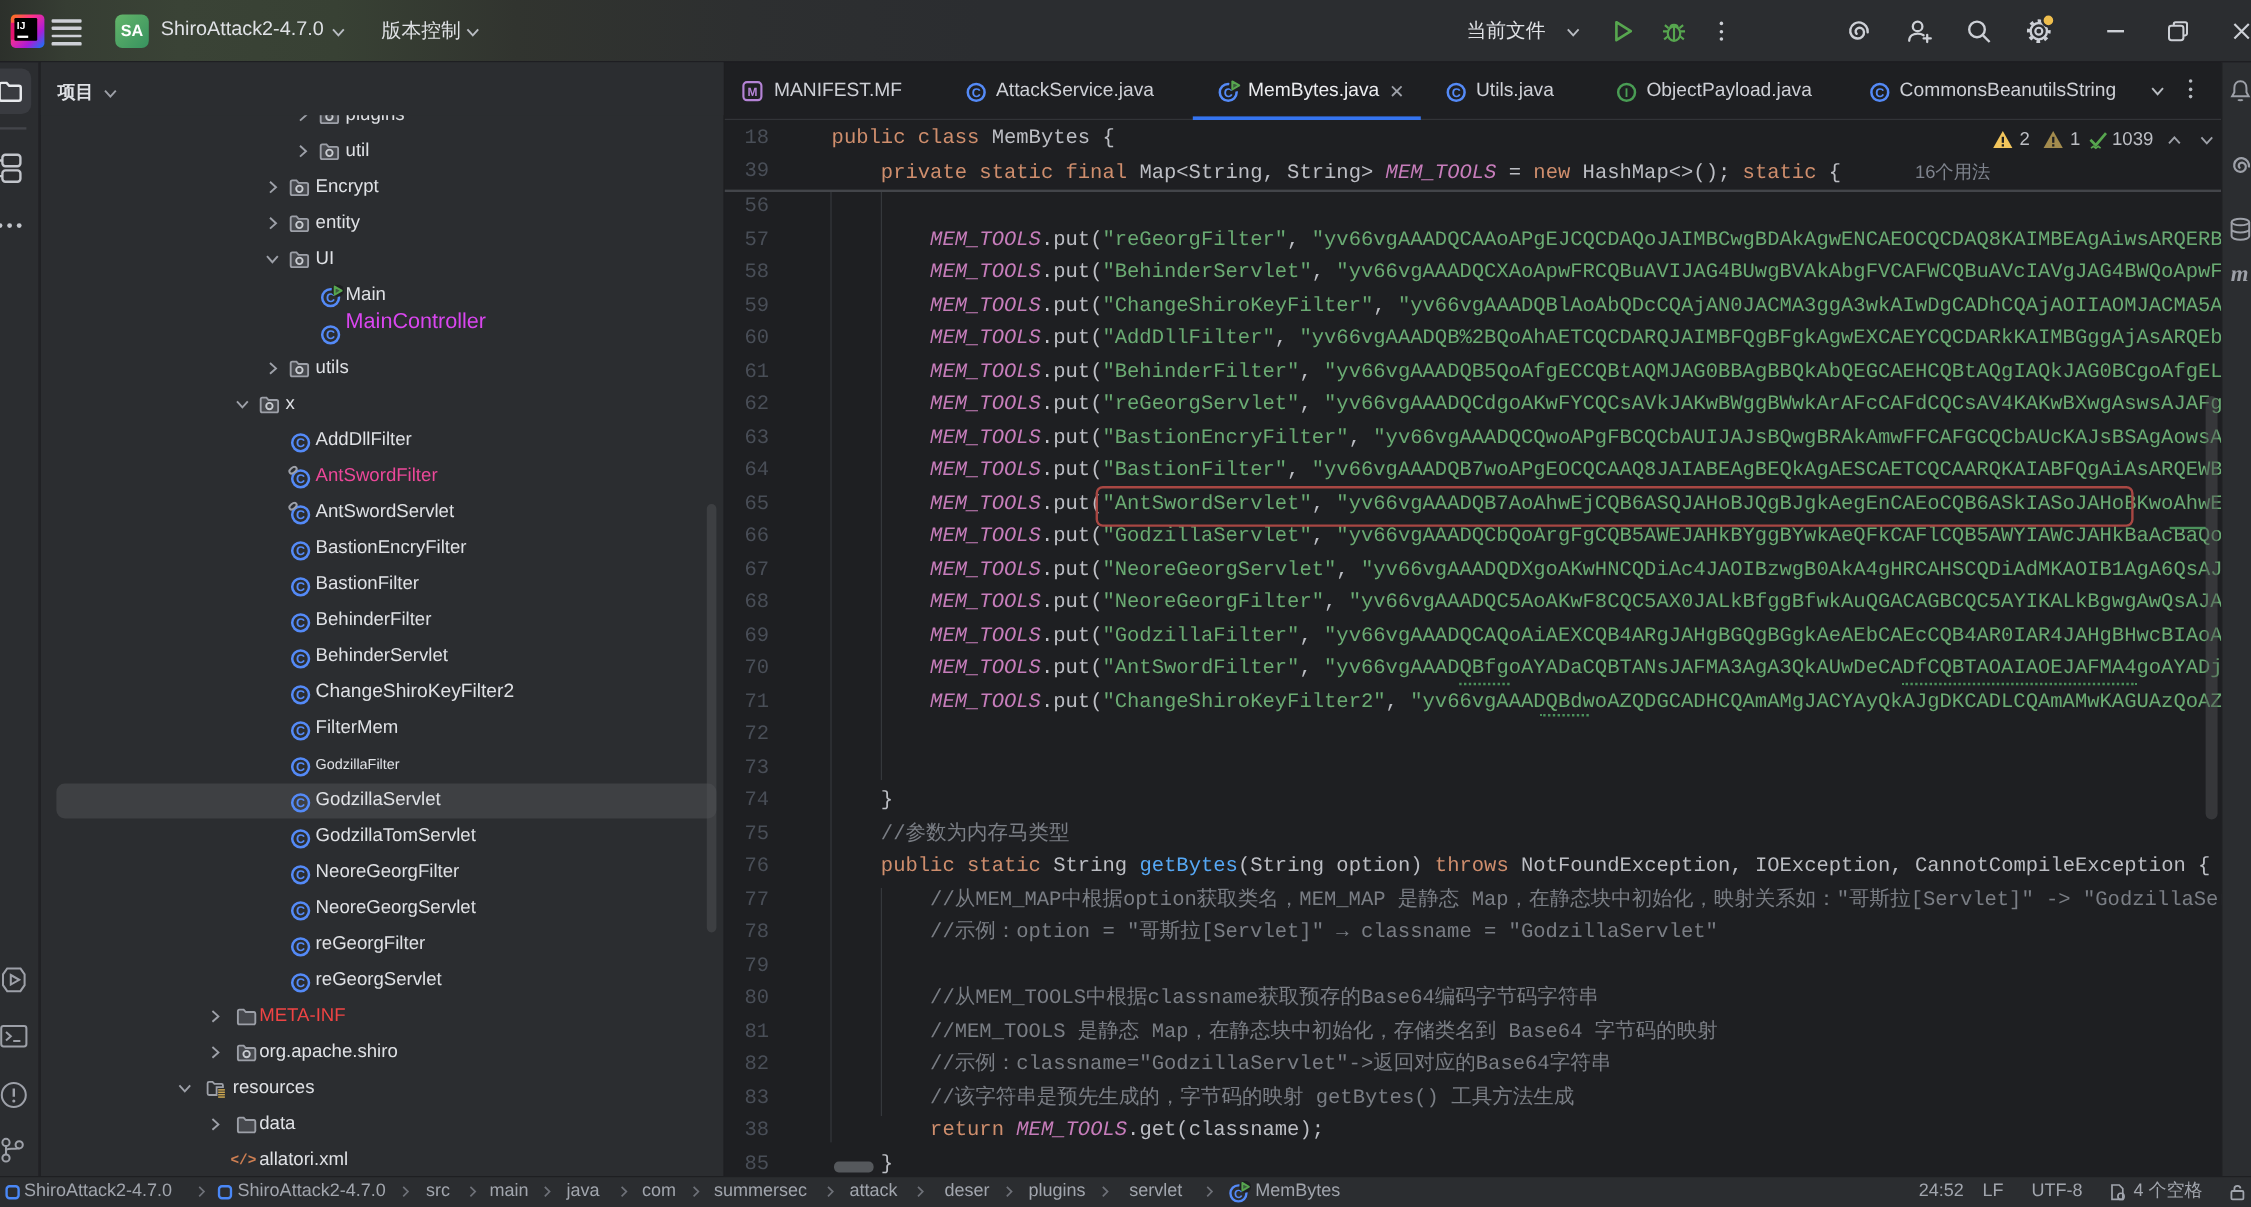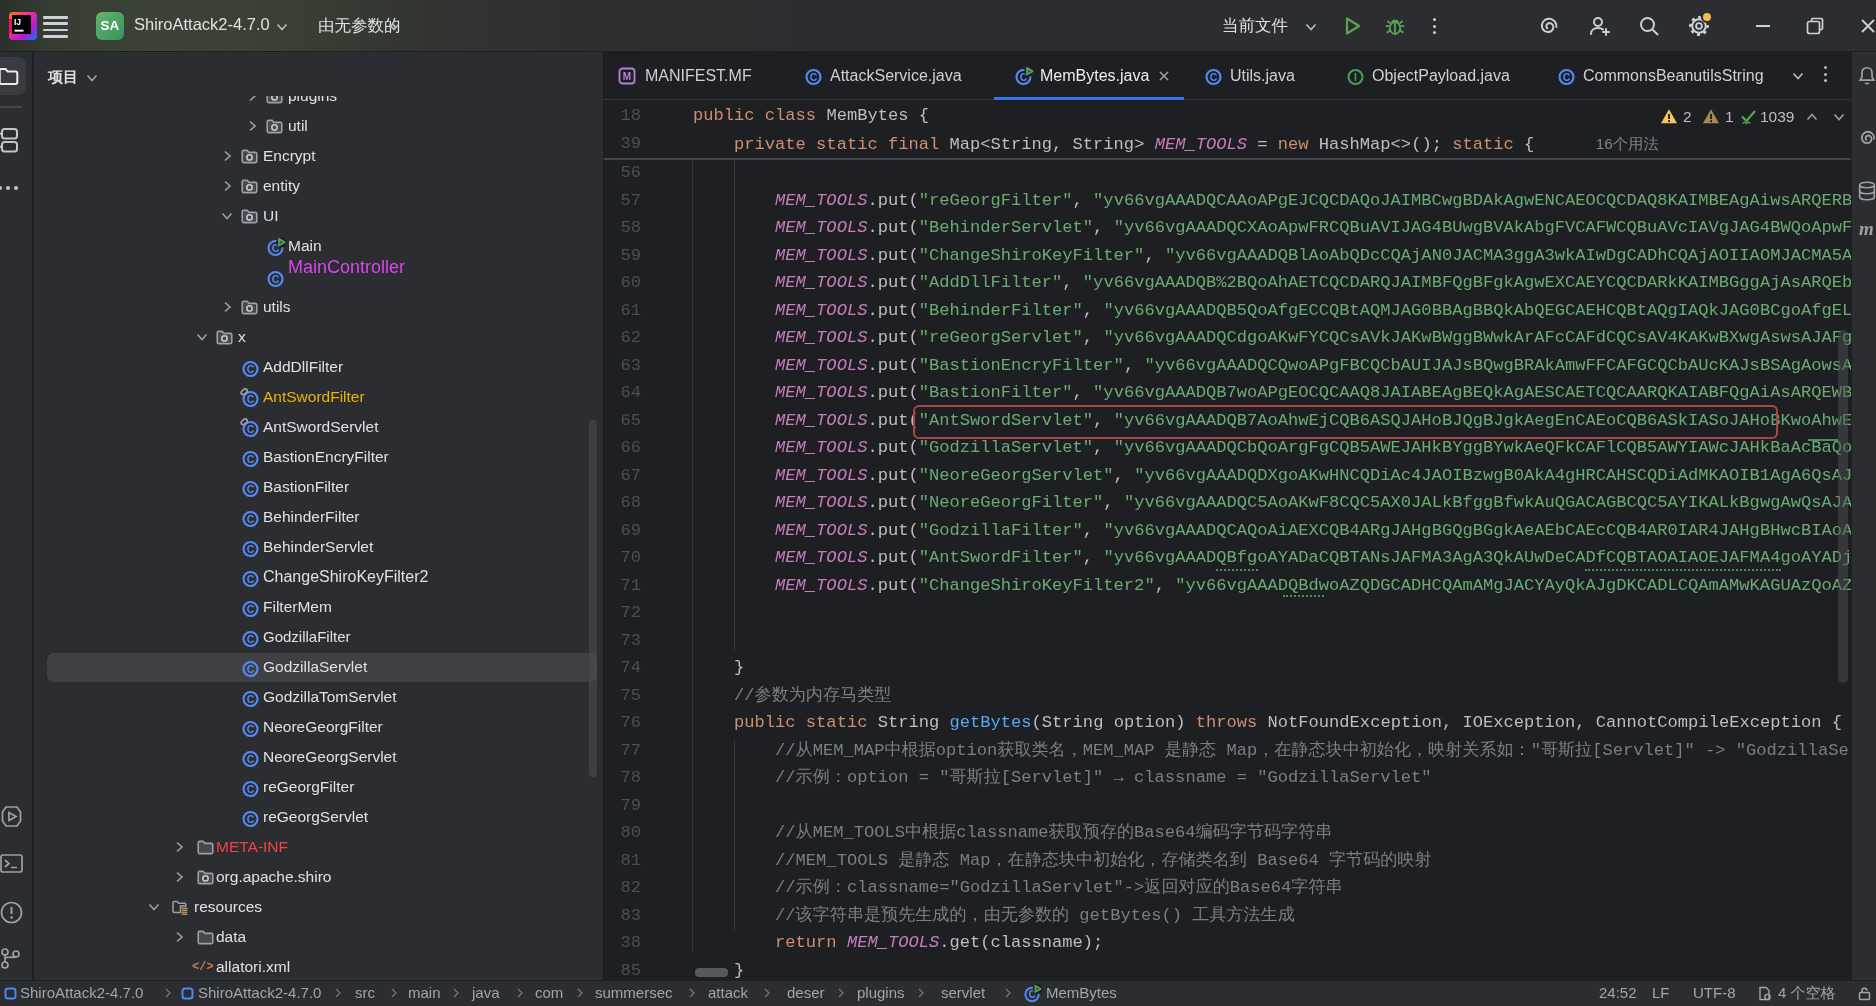--- a/index.html
+++ b/index.html
@@ -29,21 +29,21 @@
 </svg>
 <div class="a" style="left:43px;top:16.0px;width:25px;height:2.7px;background:#CDD0D6;border-radius:1px"></div>
 <div class="a" style="left:43px;top:22.4px;width:25px;height:2.7px;background:#CDD0D6;border-radius:1px"></div>
 <div class="a" style="left:43px;top:28.8px;width:25px;height:2.7px;background:#CDD0D6;border-radius:1px"></div>
 <div class="a" style="left:43px;top:35.2px;width:25px;height:2.7px;background:#CDD0D6;border-radius:1px"></div>
 <div class="a" style="left:96px;top:12px;width:28px;height:28px;border-radius:6px;background:linear-gradient(135deg,#64B56A,#37925F);color:#fff;font-weight:bold;font-size:13.5px;text-align:center;line-height:28px">SA</div>
 <div class="a" style="left:134px;top:15px;font-size:16.5px;color:#DFE1E5">ShiroAttack2-4.7.0</div>
 <svg style="position:absolute;left:274px;top:19px" width="16" height="16" viewBox="0 0 16 16">
     <path d="M3.5 5.5 L8 10.5 L12.5 5.5" fill="none" stroke="#B8BCC2" stroke-width="1.6"></path>
   </svg>
-<div class="a" style="left:318px;top:15px;font-size:16.5px;color:#DFE1E5">由无参数的</div>
+<div class="a" style="left:318px;top:15px;font-size:16.5px;color:#DFE1E5">版本控制</div>
 <svg style="position:absolute;left:386px;top:19px" width="16" height="16" viewBox="0 0 16 16">
     <path d="M3.5 5.5 L8 10.5 L12.5 5.5" fill="none" stroke="#B8BCC2" stroke-width="1.6"></path>
   </svg>
 <div class="a" style="left:1222px;top:15px;font-size:16.5px;color:#DFE1E5">当前文件</div>
 <svg style="position:absolute;left:1303px;top:19px" width="16" height="16" viewBox="0 0 16 16">
     <path d="M3.5 5.5 L8 10.5 L12.5 5.5" fill="none" stroke="#B8BCC2" stroke-width="1.6"></path>
   </svg>
 <svg class="a" style="left:1340px;top:14px" width="24" height="24" viewBox="0 0 24 24">
     <path d="M7 4.5 L19 12 L7 19.5 Z" fill="none" stroke="#57A64F" stroke-width="2.2" stroke-linejoin="round"></path>
   </svg>
@@ -191,21 +191,21 @@
 <svg style="position:absolute;left:240px;top:358px" width="22" height="21" viewBox="-2 -2 22 21">
     <circle cx="8.5" cy="9" r="7" fill="none" stroke="#548AF7" stroke-width="2.1"></circle>
     <text x="8.5" y="12.7" font-family="Liberation Sans" font-size="10.5" font-weight="bold" fill="#548AF7" text-anchor="middle">C</text>
   </svg>
 <div class="a" style="left:263px;top:352px;height:30px;line-height:30px;font-size:15.5px;color:#DFE1E5">AddDllFilter</div>
 <svg style="position:absolute;left:240px;top:388px" width="22" height="21" viewBox="-2 -2 22 21">
     <circle cx="8.5" cy="9" r="7" fill="none" stroke="#548AF7" stroke-width="2.1"></circle>
     <text x="8.5" y="12.7" font-family="Liberation Sans" font-size="10.5" font-weight="bold" fill="#548AF7" text-anchor="middle">C</text>
     <ellipse cx="2.2" cy="1.8" rx="3.4" ry="2.1" transform="rotate(-40 2.2 1.8)" fill="none" stroke="#9DA0A8" stroke-width="1.7"></ellipse>
   </svg>
-<div class="a" style="left:263px;top:382px;height:30px;line-height:30px;font-size:15.5px;color:#eab308">AntSwordFilter</div>
+<div class="a" style="left:263px;top:382px;height:30px;line-height:30px;font-size:15.5px;color:#ec4899">AntSwordFilter</div>
 <svg style="position:absolute;left:240px;top:418px" width="22" height="21" viewBox="-2 -2 22 21">
     <circle cx="8.5" cy="9" r="7" fill="none" stroke="#548AF7" stroke-width="2.1"></circle>
     <text x="8.5" y="12.7" font-family="Liberation Sans" font-size="10.5" font-weight="bold" fill="#548AF7" text-anchor="middle">C</text>
     <ellipse cx="2.2" cy="1.8" rx="3.4" ry="2.1" transform="rotate(-40 2.2 1.8)" fill="none" stroke="#9DA0A8" stroke-width="1.7"></ellipse>
   </svg>
 <div class="a" style="left:263px;top:412px;height:30px;line-height:30px;font-size:15.5px;color:#DFE1E5">AntSwordServlet</div>
 <svg style="position:absolute;left:240px;top:448px" width="22" height="21" viewBox="-2 -2 22 21">
     <circle cx="8.5" cy="9" r="7" fill="none" stroke="#548AF7" stroke-width="2.1"></circle>
     <text x="8.5" y="12.7" font-family="Liberation Sans" font-size="10.5" font-weight="bold" fill="#548AF7" text-anchor="middle">C</text>
   </svg>
@@ -232,21 +232,21 @@
 <div class="a" style="left:263px;top:562px;height:30px;line-height:30px;font-size:16px;color:#DFE1E5">ChangeShiroKeyFilter2</div>
 <svg style="position:absolute;left:240px;top:598px" width="22" height="21" viewBox="-2 -2 22 21">
     <circle cx="8.5" cy="9" r="7" fill="none" stroke="#548AF7" stroke-width="2.1"></circle>
     <text x="8.5" y="12.7" font-family="Liberation Sans" font-size="10.5" font-weight="bold" fill="#548AF7" text-anchor="middle">C</text>
   </svg>
 <div class="a" style="left:263px;top:592px;height:30px;line-height:30px;font-size:15.5px;color:#DFE1E5">FilterMem</div>
 <svg style="position:absolute;left:240px;top:628px" width="22" height="21" viewBox="-2 -2 22 21">
     <circle cx="8.5" cy="9" r="7" fill="none" stroke="#548AF7" stroke-width="2.1"></circle>
     <text x="8.5" y="12.7" font-family="Liberation Sans" font-size="10.5" font-weight="bold" fill="#548AF7" text-anchor="middle">C</text>
   </svg>
-<div class="a" style="left:263px;top:622px;height:30px;line-height:30px;font-size:15px;color:#DFE1E5">GodzillaFilter</div>
+<div class="a" style="left:263px;top:622px;height:30px;line-height:30px;font-size:12px;color:#DFE1E5">GodzillaFilter</div>
 <div class="a" style="left:47px;top:653px;width:550px;height:29px;background:#3E4043;border-radius:7px"></div>
 <svg style="position:absolute;left:240px;top:658px" width="22" height="21" viewBox="-2 -2 22 21">
     <circle cx="8.5" cy="9" r="7" fill="none" stroke="#548AF7" stroke-width="2.1"></circle>
     <text x="8.5" y="12.7" font-family="Liberation Sans" font-size="10.5" font-weight="bold" fill="#548AF7" text-anchor="middle">C</text>
   </svg>
 <div class="a" style="left:263px;top:652px;height:30px;line-height:30px;font-size:15.5px;color:#DFE1E5">GodzillaServlet</div>
 <svg style="position:absolute;left:240px;top:688px" width="22" height="21" viewBox="-2 -2 22 21">
     <circle cx="8.5" cy="9" r="7" fill="none" stroke="#548AF7" stroke-width="2.1"></circle>
     <text x="8.5" y="12.7" font-family="Liberation Sans" font-size="10.5" font-weight="bold" fill="#548AF7" text-anchor="middle">C</text>
   </svg>
@@ -378,21 +378,21 @@
 <div class="cl" style="top:626.5px"><span class="ln">73</span><span class="ct"></span></div>
 <div class="cl" style="top:654.0px"><span class="ln">74</span><span class="ct">    <span class="pl">}</span></span></div>
 <div class="cl" style="top:681.5px"><span class="ln">75</span><span class="ct">    <span class="cm">//参数为内存马类型</span></span></div>
 <div class="cl" style="top:709.0px"><span class="ln">76</span><span class="ct">    <span class="k">public static</span> <span class="pl">String</span> <span class="mt">getBytes</span><span class="pl">(String option)</span> <span class="k">throws</span> <span class="pl">NotFoundException, IOException, CannotCompileException {</span></span></div>
 <div class="cl" style="top:736.5px"><span class="ln">77</span><span class="ct">        <span class="cm">//从MEM_MAP中根据option获取类名，MEM_MAP 是静态 Map，在静态块中初始化，映射关系如："哥斯拉[Servlet]" -&gt; "GodzillaServlet</span></span></div>
 <div class="cl" style="top:764.0px"><span class="ln">78</span><span class="ct">        <span class="cm">//示例：option = "哥斯拉[Servlet]" → classname = "GodzillaServlet"</span></span></div>
 <div class="cl" style="top:791.5px"><span class="ln">79</span></div>
 <div class="cl" style="top:819.0px"><span class="ln">80</span><span class="ct">        <span class="cm">//从MEM_TOOLS中根据classname获取预存的Base64编码字节码字符串</span></span></div>
 <div class="cl" style="top:846.5px"><span class="ln">81</span><span class="ct">        <span class="cm">//MEM_TOOLS 是静态 Map，在静态块中初始化，存储类名到 Base64 字节码的映射</span></span></div>
 <div class="cl" style="top:874.0px"><span class="ln">82</span><span class="ct">        <span class="cm">//示例：classname="GodzillaServlet"-&gt;返回对应的Base64字符串</span></span></div>
-<div class="cl" style="top:901.5px"><span class="ln">83</span><span class="ct">        <span class="cm">//该字符串是预先生成的，由无参数的 getBytes() 工具方法生成</span></span></div>
+<div class="cl" style="top:901.5px"><span class="ln">83</span><span class="ct">        <span class="cm">//该字符串是预先生成的，字节码的映射 getBytes() 工具方法生成</span></span></div>
 <div class="cl" style="top:929.0px"><span class="ln">38</span><span class="ct">        <span class="k">return</span> <span class="c">MEM_TOOLS</span><span class="pl">.get(classname);</span></span></div>
 <div class="cl" style="top:956.5px"><span class="ln">85</span><span class="ct">    <span class="pl">}</span></span></div>
 <div class="a" style="left:604px;top:980px;width:1247px;height:26px;background:#2B2D30"></div>
 <div class="a" style="left:604px;top:100px;width:1247px;height:58px;background:#1E1F22"></div>
 <div class="cl" style="top:102px"><span class="ln">18</span><span class="ct"><span class="k">public class</span> <span class="pl">MemBytes {</span></span></div>
 <div class="cl" style="top:129.5px"><span class="ln">39</span><span class="ct">    <span class="k">private static final</span> <span class="pl">Map&lt;String, String&gt; </span><span class="c">MEM_TOOLS</span><span class="pl"> = </span><span class="k">new</span><span class="pl"> HashMap&lt;&gt;(); </span><span class="k">static</span><span class="pl"> {</span>  <span style="color:#7E838D;font-size:15.3px;font-family:Liberation Sans,sans-serif;margin-left:41px">16个用法</span></span></div>
 <div class="a" style="left:604px;top:158px;width:1247px;height:1.5px;background:#43454A"></div>
 <svg class="a" style="left:1660px;top:108px" width="18" height="17" viewBox="0 0 18 17">
     <path d="M9 1.2 L17 15.3 H1 Z" fill="#F2C55C"></path>
     <rect x="8.1" y="6" width="1.9" height="5" fill="#1E1F22"></rect>

